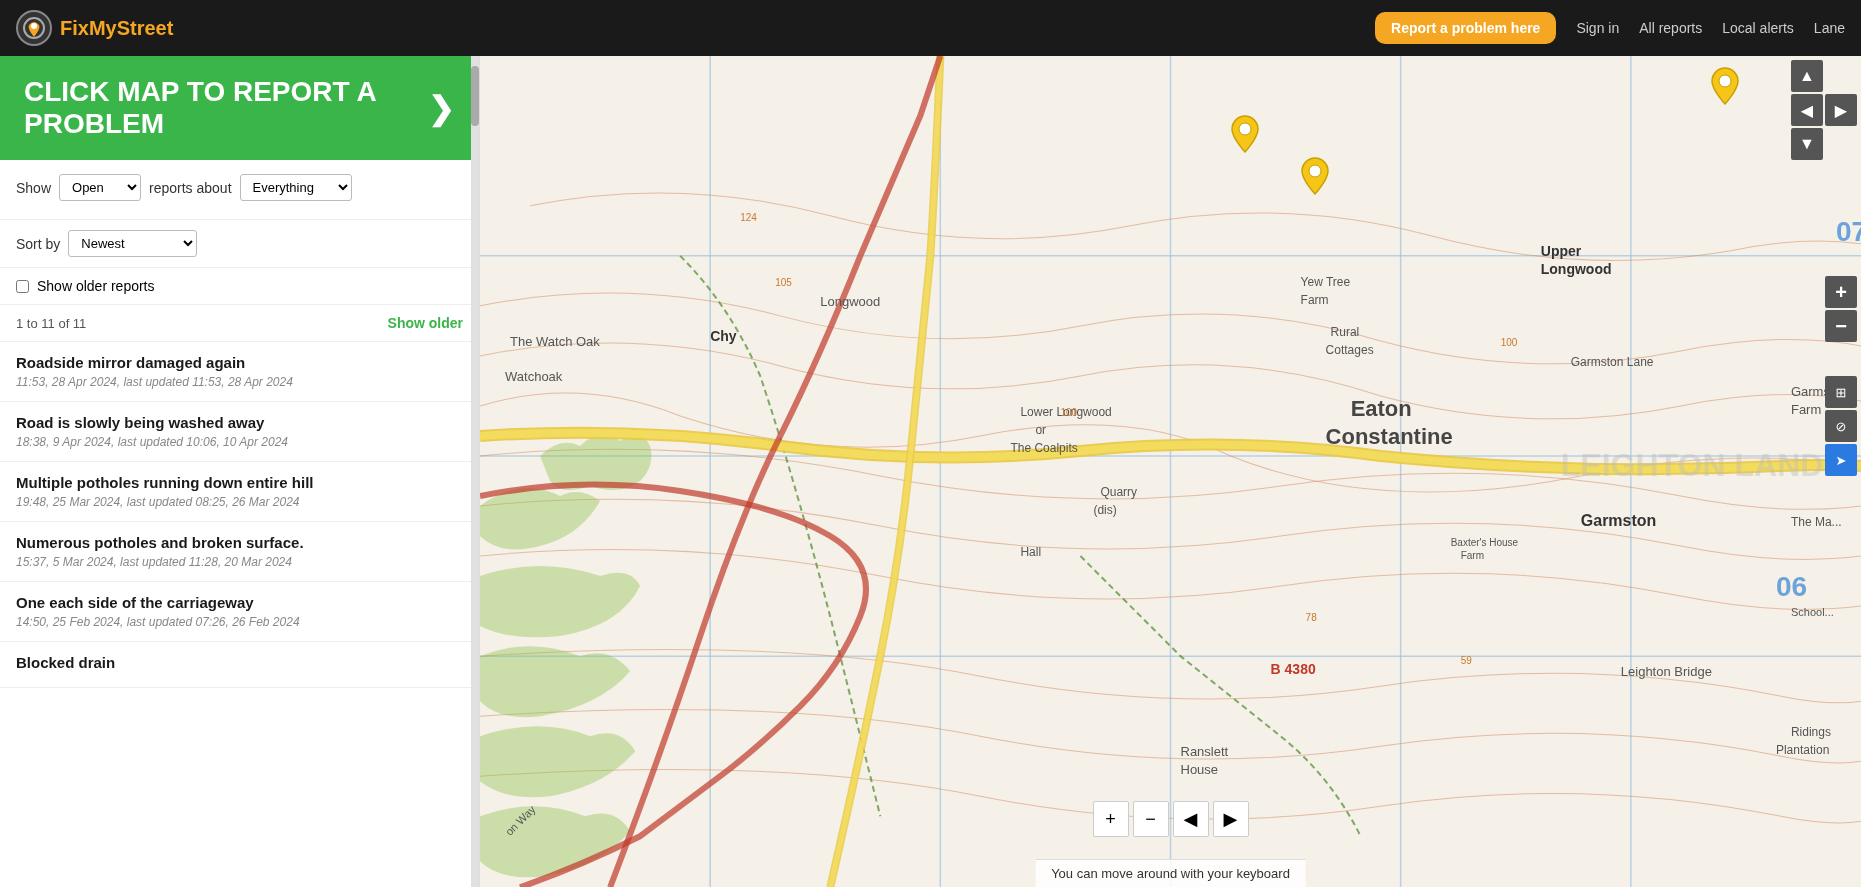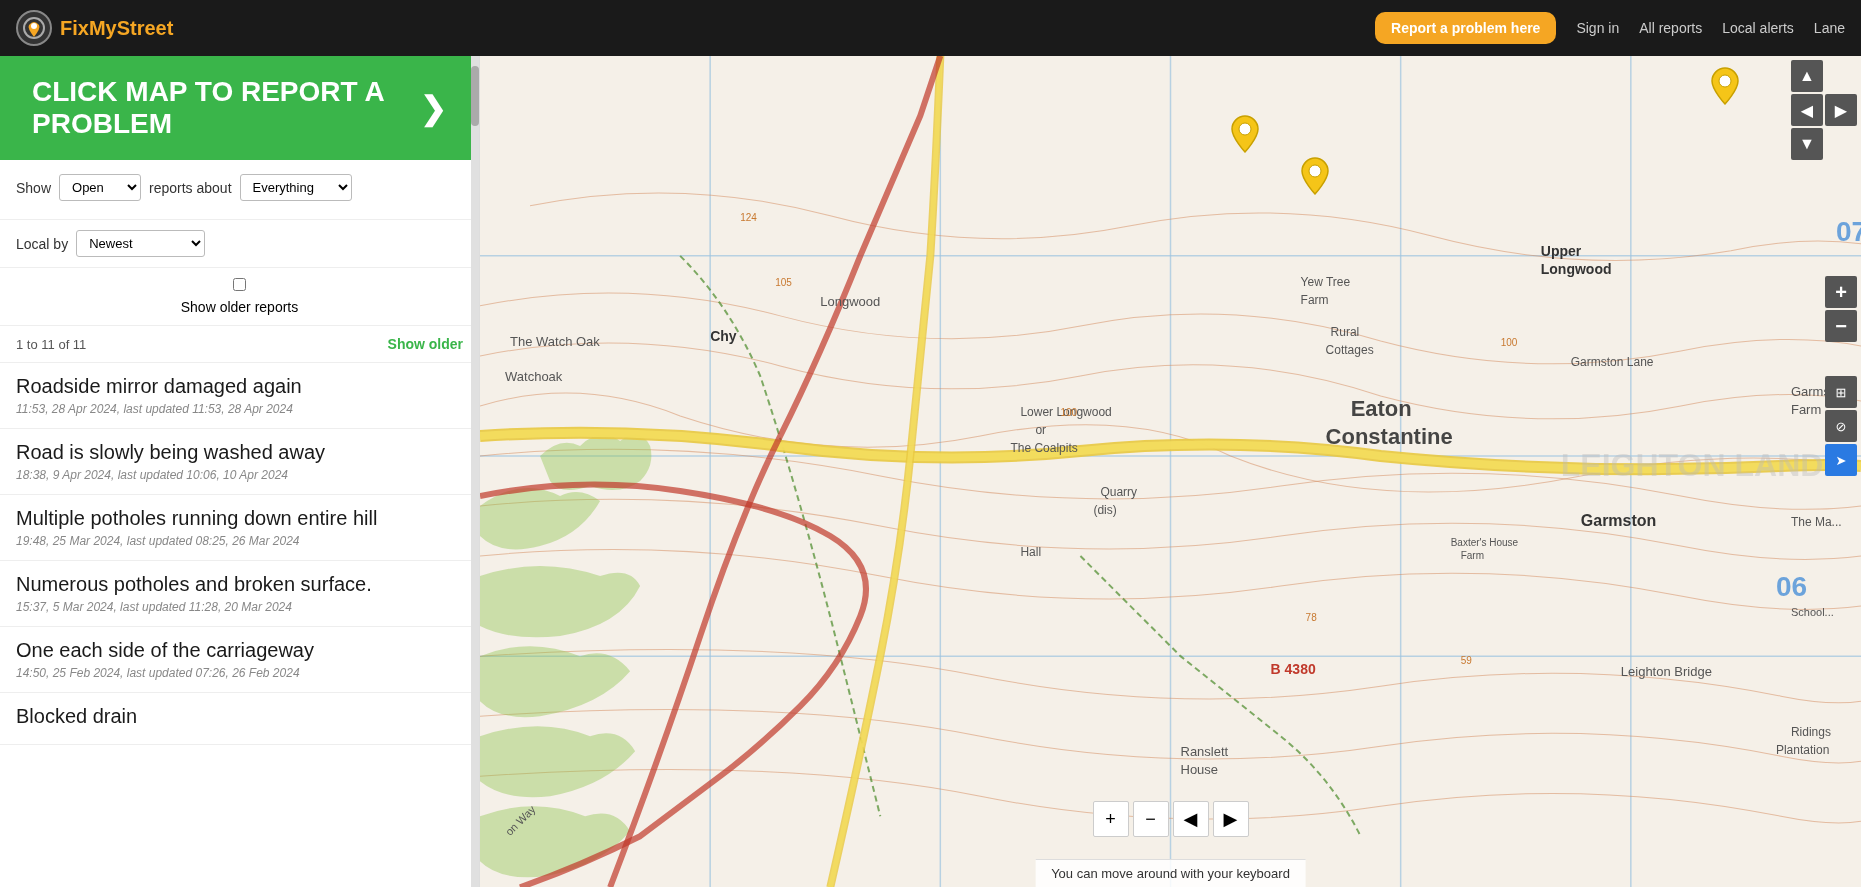--- a/index.html
+++ b/index.html
@@ -76,21 +76,21 @@
       border-right: 1px solid #ddd;
       position: relative;
     }
 
     
     #click-banner {
       background: #3ab54a;
       color: white;
       font-size: 28px;
       font-weight: bold;
-      padding: 20px 32px;
+      padding: 20px 24px;
       display: flex;
       align-items: center;
       gap: 12px;
       cursor: pointer;
       flex-shrink: 0;
     }
     #click-banner-arrow {
       font-size: 32px;
       color: white;
     }
@@ -147,21 +147,20 @@
     }
 
     
     #older-row {
       padding: 10px 16px;
       display: flex;
       align-items: center;
       gap: 8px;
       border-bottom: 1px solid #eee;
       flex-shrink: 0;
-      flex-direction: column;
     }
 
     
     #reports-container {
       overflow-y: auto;
       flex: 1;
     }
     #reports-header {
       display: flex;
       justify-content: space-between;
@@ -177,23 +176,23 @@
       font-size: 14px;
       text-decoration: none;
       font-weight: bold;
     }
     .report-item {
       padding: 12px 16px;
       border-bottom: 1px solid #eee;
       cursor: pointer;
     }
     .report-title {
-      font-size: 20px;
+      font-size: 15px;
       color: #1a1a1a;
-      font-weight: normal;
+      font-weight: bold;
       margin-bottom: 4px;
     }
     .report-meta {
       font-size: 12px;
       color: #888;
       font-style: italic;
     }
 
     
     #map-container {
@@ -347,21 +346,21 @@
         <select class="filter-select">
           <option>Everything</option>
           <option>Potholes</option>
           <option>Roads</option>
           <option>Drains</option>
         </select>
       </div>
     </div>
 
     <div id="sort-row">
-      <span class="filter-label">Local by</span>
+      <span class="filter-label">Sort by</span>
       <select class="filter-select">
         <option>Newest</option>
         <option>Oldest</option>
         <option>Most updated</option>
       </select>
     </div>
 
     <div id="older-row">
       <input type="checkbox" id="older-cb" style="">
       <label for="older-cb">Show older reports</label>

